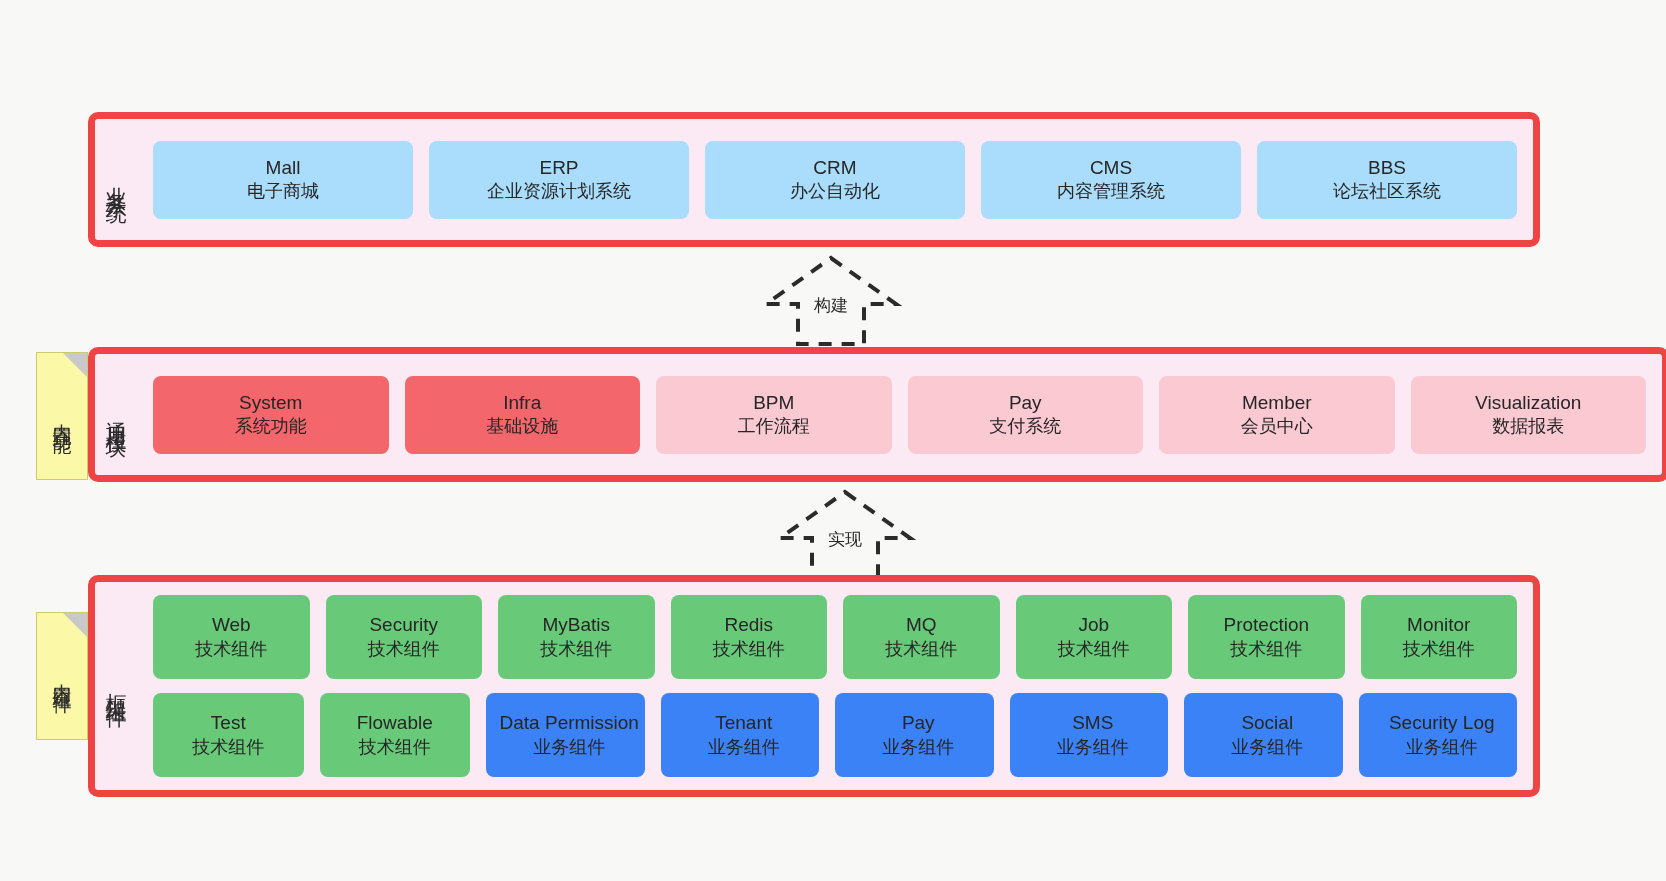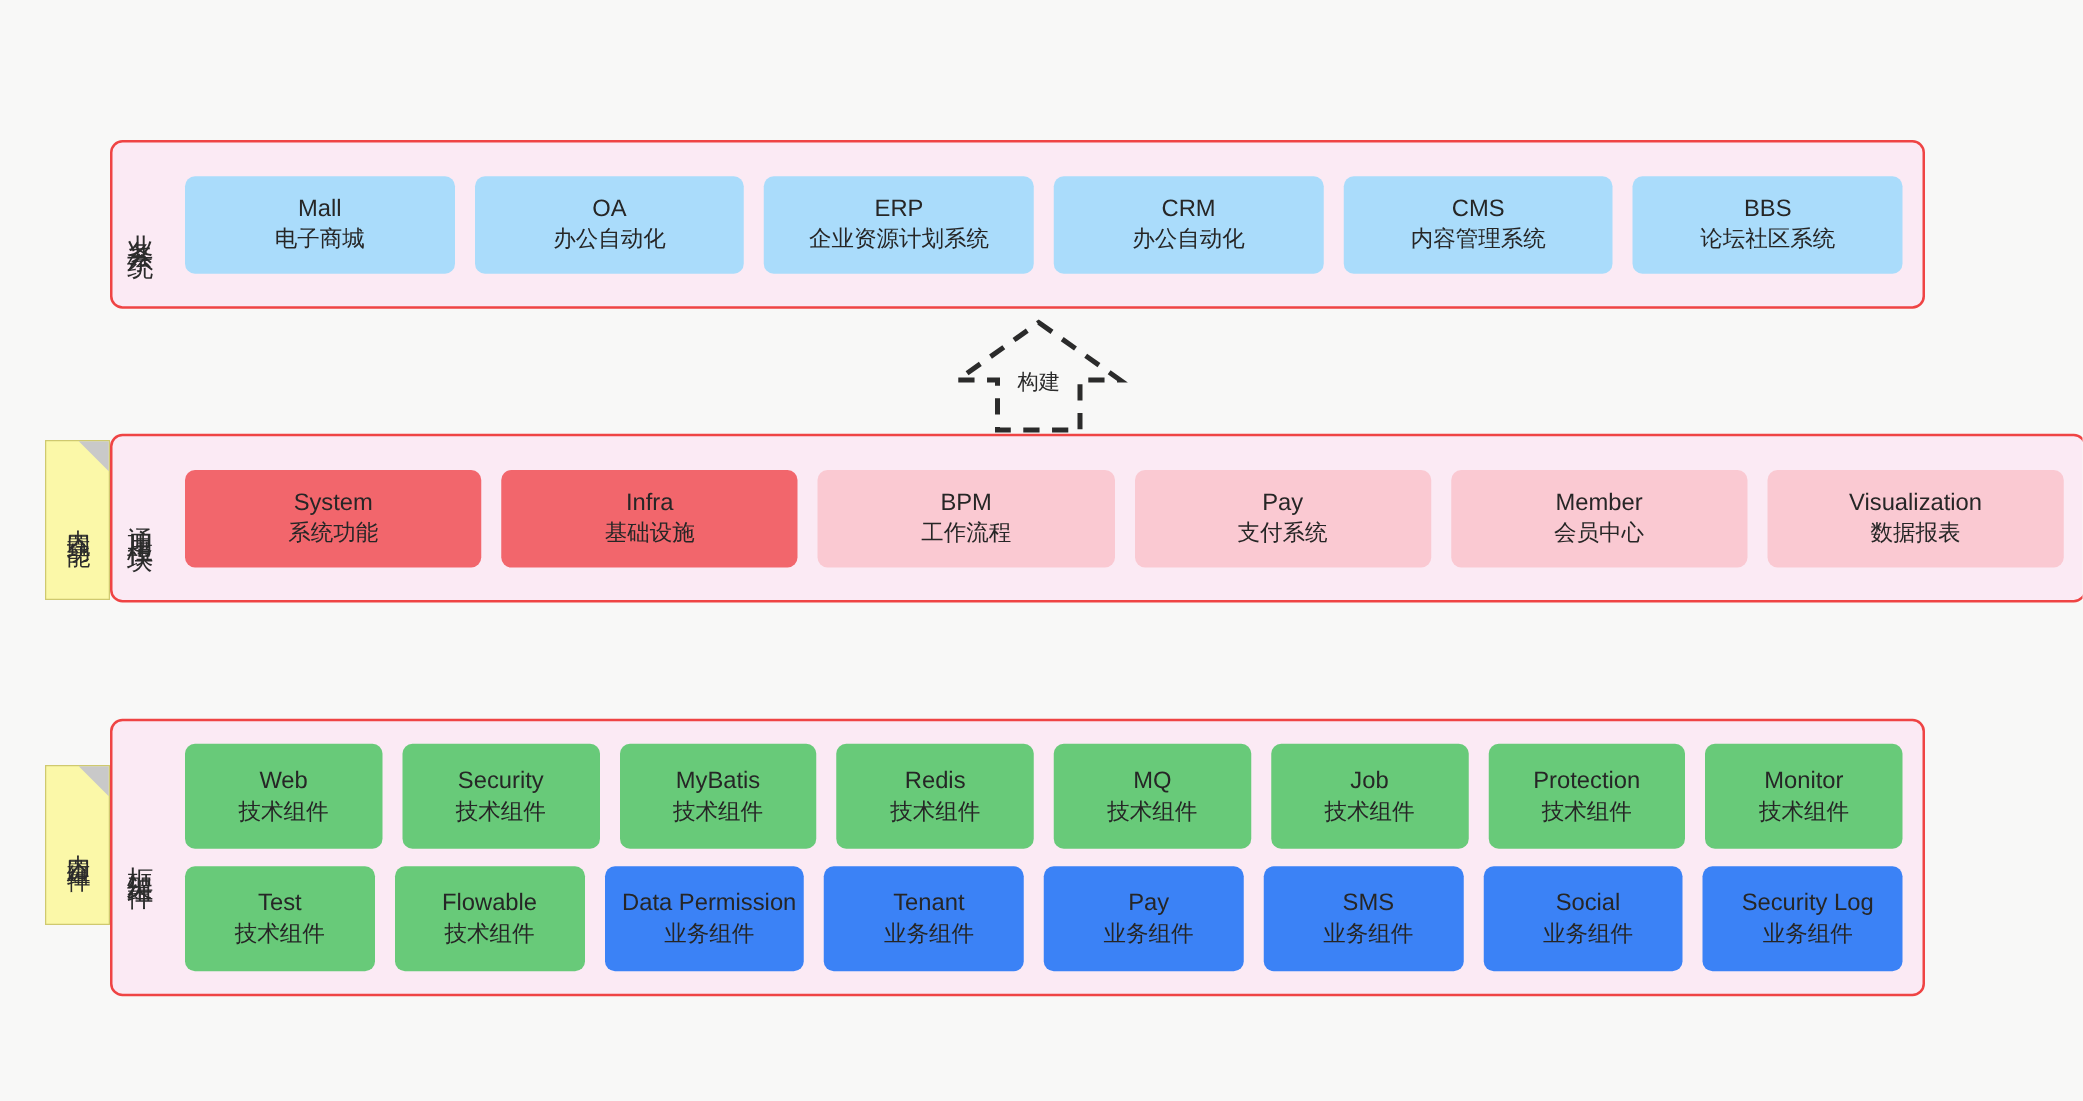--- a/index.html
+++ b/index.html
@@ -14,21 +14,21 @@
     position: relative;
     width: 1666px;
     height: 881px;
     background: #f8f8f7;
   }
 
   
   .layer {
     position: absolute;
     background: #fbeaf4;
-    border: 2px solid #ef4444;
+    border: 7px solid #ef4444;
     border-radius: 10px;
     display: flex;
     align-items: stretch;
   }
   .layer-title {
     flex: 0 0 auto;
     width: 42px;
     display: flex;
     align-items: center;
     justify-content: center;
@@ -139,24 +139,20 @@
     <div class="layer-title">
       <span>业务系统</span>
     </div>
     <div class="layer-body">
       <div class="cell-row">
         <div class="cell c-blue">
           <div class="t1">Mall</div>
           <div class="t2">电子商城</div>
         </div>
         <div class="cell c-blue">
-          <div class="t1">OA</div>
-          <div class="t2">办公自动化</div>
-        </div>
-        <div class="cell c-blue">
           <div class="t1">ERP</div>
           <div class="t2">企业资源计划系统</div>
         </div>
         <div class="cell c-blue">
           <div class="t1">CRM</div>
           <div class="t2">办公自动化</div>
         </div>
         <div class="cell c-blue">
           <div class="t1">CMS</div>
           <div class="t2">内容管理系统</div>
@@ -208,20 +204,26 @@
           <div class="t2">会员中心</div>
         </div>
         <div class="cell c-pink">
           <div class="t1">Visualization</div>
           <div class="t2">数据报表</div>
         </div>
       </div>
     </div>
   </div>
 
+  <div class="arrow" id="arrow-implement">
+    <svg width="150" height="90" viewBox="0 0 150 90">
+      <path d="M75 2 L140 48 L108 48 L108 88 L42 88 L42 48 L10 48 Z" fill="none" stroke="#2b2b2b" stroke-width="4" stroke-dasharray="13 10" stroke-linejoin="miter"></path>
+    </svg>
+    <div class="lbl">实现</div>
+  </div>
 
   <div class="sticky" id="sticky-components">
     <span>内置组件</span>
     <div class="fold"></div>
   </div>
 
   <div class="layer" id="layer-framework">
     <div class="layer-title">
       <span>框架组件</span>
     </div>

